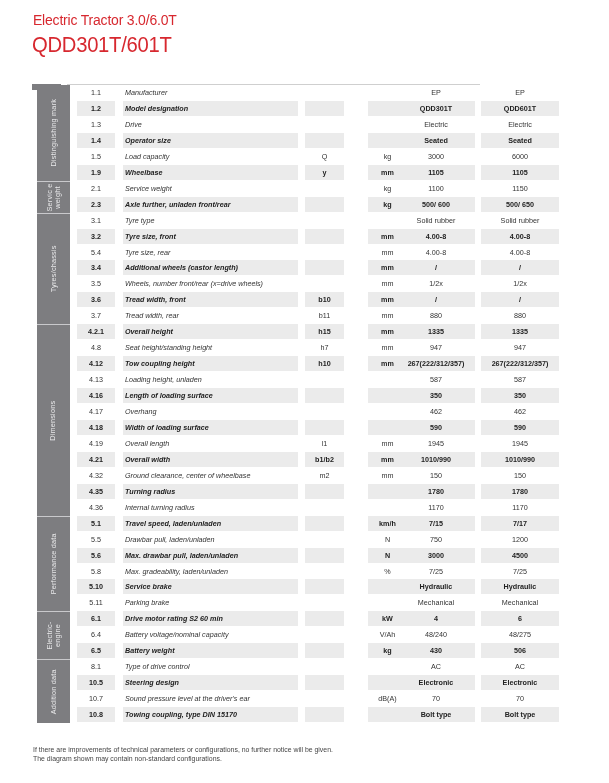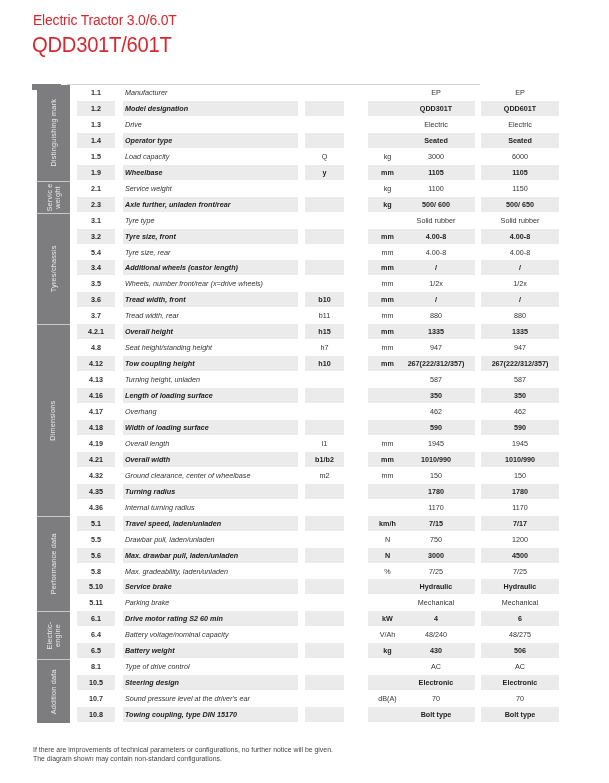--- a/index.html
+++ b/index.html
@@ -9,21 +9,21 @@
   .top-rule-dark { position: absolute; left: 32px; top: 84px; width: 29px; height: 6px; background: #7d7d80; }
   .top-rule { position: absolute; left: 67px; top: 84px; width: 413px; height: 1px; background: #cfcfcf; }
   .spec { position: absolute; left: 37px; top: 85px; }
   .sections { position: absolute; left: 0; top: 0; width: 33px; }
   .section { position: absolute; left: 0; width: 33px; background: #7d7d80; display: flex; align-items: center; justify-content: center; }
   .section.sep { border-top: 1px solid #c9c9cc; }
   .section-label { transform: rotate(-90deg); white-space: nowrap; color: #e9e9ea; font-size: 7.3px; letter-spacing: 0.2px; text-align: center; line-height: 7.5px; }
   .row { position: absolute; left: 40px; height: 16px; }
   .cell { position: absolute; top: 0; height: 15px; display: flex; align-items: center; font-size: 7.2px; color: #333; white-space: nowrap; }
   .row.shade .cell { background: #ebebeb; font-weight: 600; color: #222; }
-  .c-no { left: 0; width: 38px; justify-content: center; font-weight: bold; }
+  .c-no { left: 0; width: 38px; justify-content: center; }
   .c-desc { left: 46px; width: 175px; padding-left: 2px; box-sizing: border-box; font-style: italic; }
   .c-sym { left: 228px; width: 39px; justify-content: center; }
   .c-unit { left: 291px; width: 39px; justify-content: center; }
   .c-v1 { left: 320px; width: 78px; justify-content: center; }
   .c-v2 { left: 404px; width: 78px; justify-content: center; }
   .footer { position: absolute; left: 33px; top: 745px; font-size: 6.9px; color: #444; line-height: 9px; }
 </style>
 </head>
 <body>
 
@@ -76,21 +76,21 @@
       <div class="row" style="top: 31.9px;">
         <div class="cell c-no">1.3</div>
         <div class="cell c-desc">Drive</div>
         <div class="cell c-sym"></div>
         <div class="cell c-unit"></div>
         <div class="cell c-v1">Electric</div>
         <div class="cell c-v2">Electric</div>
       </div>
       <div class="row shade" style="top: 47.85px;">
         <div class="cell c-no">1.4</div>
-        <div class="cell c-desc">Operator type</div>
+        <div class="cell c-desc">Operator size</div>
         <div class="cell c-sym"></div>
         <div class="cell c-unit"></div>
         <div class="cell c-v1">Seated</div>
         <div class="cell c-v2">Seated</div>
       </div>
       <div class="row" style="top: 63.8px;">
         <div class="cell c-no">1.5</div>
         <div class="cell c-desc">Load capacity</div>
         <div class="cell c-sym">Q</div>
         <div class="cell c-unit">kg</div>
@@ -196,21 +196,21 @@
       <div class="row shade" style="top: 271.15px;">
         <div class="cell c-no">4.12</div>
         <div class="cell c-desc">Tow coupling height</div>
         <div class="cell c-sym">h10</div>
         <div class="cell c-unit">mm</div>
         <div class="cell c-v1">267(222/312/357)</div>
         <div class="cell c-v2">267(222/312/357)</div>
       </div>
       <div class="row" style="top: 287.1px;">
         <div class="cell c-no">4.13</div>
-        <div class="cell c-desc">Turning height, unladen</div>
+        <div class="cell c-desc">Loading height, unladen</div>
         <div class="cell c-sym"></div>
         <div class="cell c-unit"></div>
         <div class="cell c-v1">587</div>
         <div class="cell c-v2">587</div>
       </div>
       <div class="row shade" style="top: 303.05px;">
         <div class="cell c-no">4.16</div>
         <div class="cell c-desc">Length of loading surface</div>
         <div class="cell c-sym"></div>
         <div class="cell c-unit"></div>

